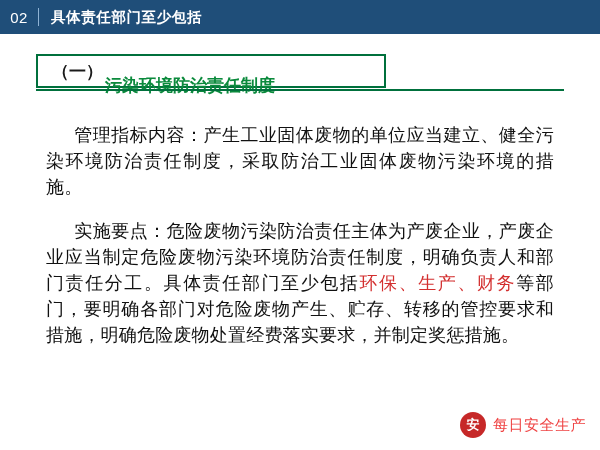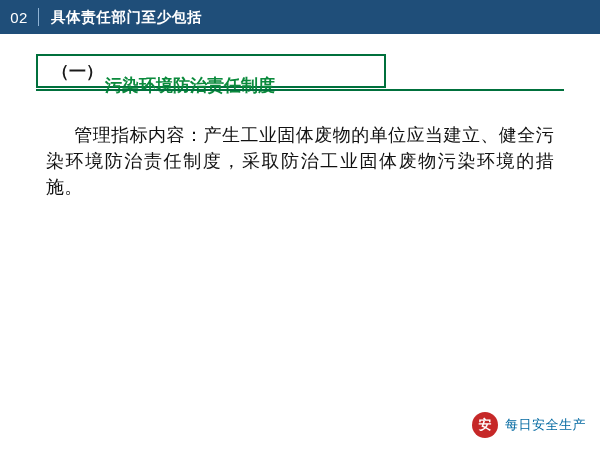--- a/index.html
+++ b/index.html
@@ -119,22 +119,22 @@
     background: #c62828;
     color: #ffffff;
     font-size: 13px;
     font-weight: bold;
     display: flex;
     align-items: center;
     justify-content: center;
     margin-right: 7px;
   }
   .brand-text {
-    font-size: 13px;
-    color: #0369a1;
+    font-size: 15px;
+    color: #ef4444;
     letter-spacing: 0.5px;
     text-align: center;
   }
 </style>
 </head>
 <body>
 
 <div class="header">
   <div class="header-number">02</div>
   <div class="header-divider"></div>
@@ -144,18 +144,21 @@
 <div class="section-title-box">
   <span class="st-part1">（一）</span>
   <span class="st-part2">污染环境防治责任制度</span>
 </div>
 <div class="section-rule"></div>
 
 <div class="body-area">
   <p class="para">
     <span class="indent"></span><span>管理指标内容：产生工业固体废物的单位应当建立、健全污染环境防治责任制度，采取防治工业固体废物污染环境的措施。</span>
   </p>
+  <p class="para">
+    <span class="indent"></span><span>实施要点：危险废物污染防治责任主体为产废企业，产废企业应当制定危险废物污染环境防治责任制度，明确负责人和部门责任分工。具体责任部门至少包括</span><span class="hl-red">环保、生产、财务</span><span>等部门，要明确各部门对危险废物产生、贮存、转移的管控要求和措施，明确危险废物处置经费落实要求，并制定奖惩措施。</span>
+  </p>
 </div>
 
 <div class="footer-brand">
   <div class="brand-mark">安</div>
   <div class="brand-text">每日安全生产</div>
 </div>
 
 </body></html>

